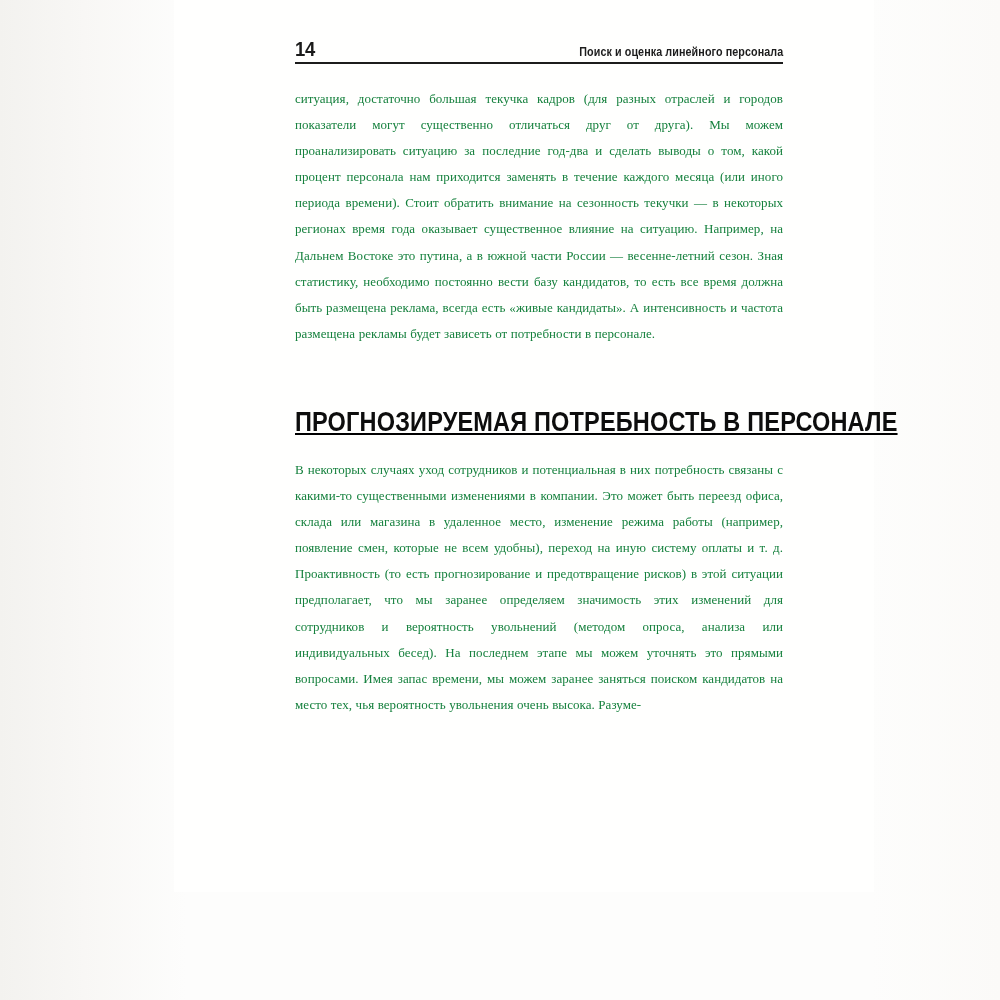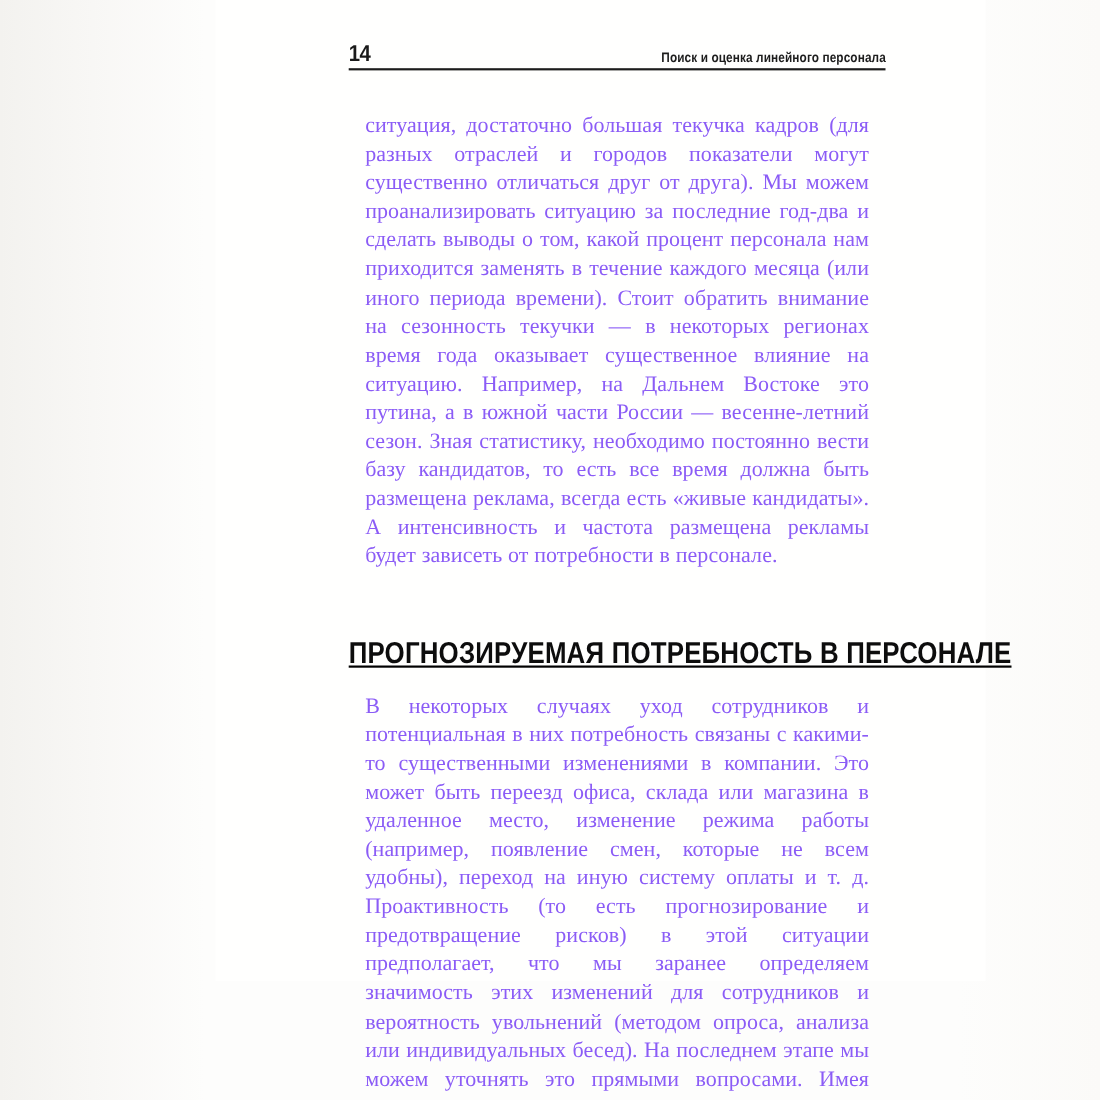--- a/index.html
+++ b/index.html
@@ -36,21 +36,21 @@
     right: 0;
     top: 0;
     width: 130px;
     height: 1000px;
     background: linear-gradient(to left, #fbfaf8 0%, #fdfdfc 100%);
   }
 
   
   #page-sheet {
     position: absolute;
-    left: 196px;
+    left: 174px;
     top: 0;
     width: 700px;
     height: 892px;
     background: #fffffe;
   }
 
   
   #running-head {
     position: absolute;
     left: 121px;   
@@ -95,24 +95,24 @@
   }
 
   
   #text-column {
     position: absolute;
     left: 121px;
     top: 86px;
     width: 488px;
   }
   .body-paragraph {
-    margin: 15px;
-    font-size: 20px;
+    margin: 0;
+    font-size: 13px;
     line-height: 26.1px;
-    color: #8b5cf6;
+    color: #15803d;
     text-align: justify;
     text-justify: inter-word;
     hyphens: manual;
     -webkit-hyphens: manual;
     letter-spacing: 0.05px;
     word-spacing: 0.2px;
   }
   .body-paragraph.first-block {
     margin-bottom: 0;
   }

